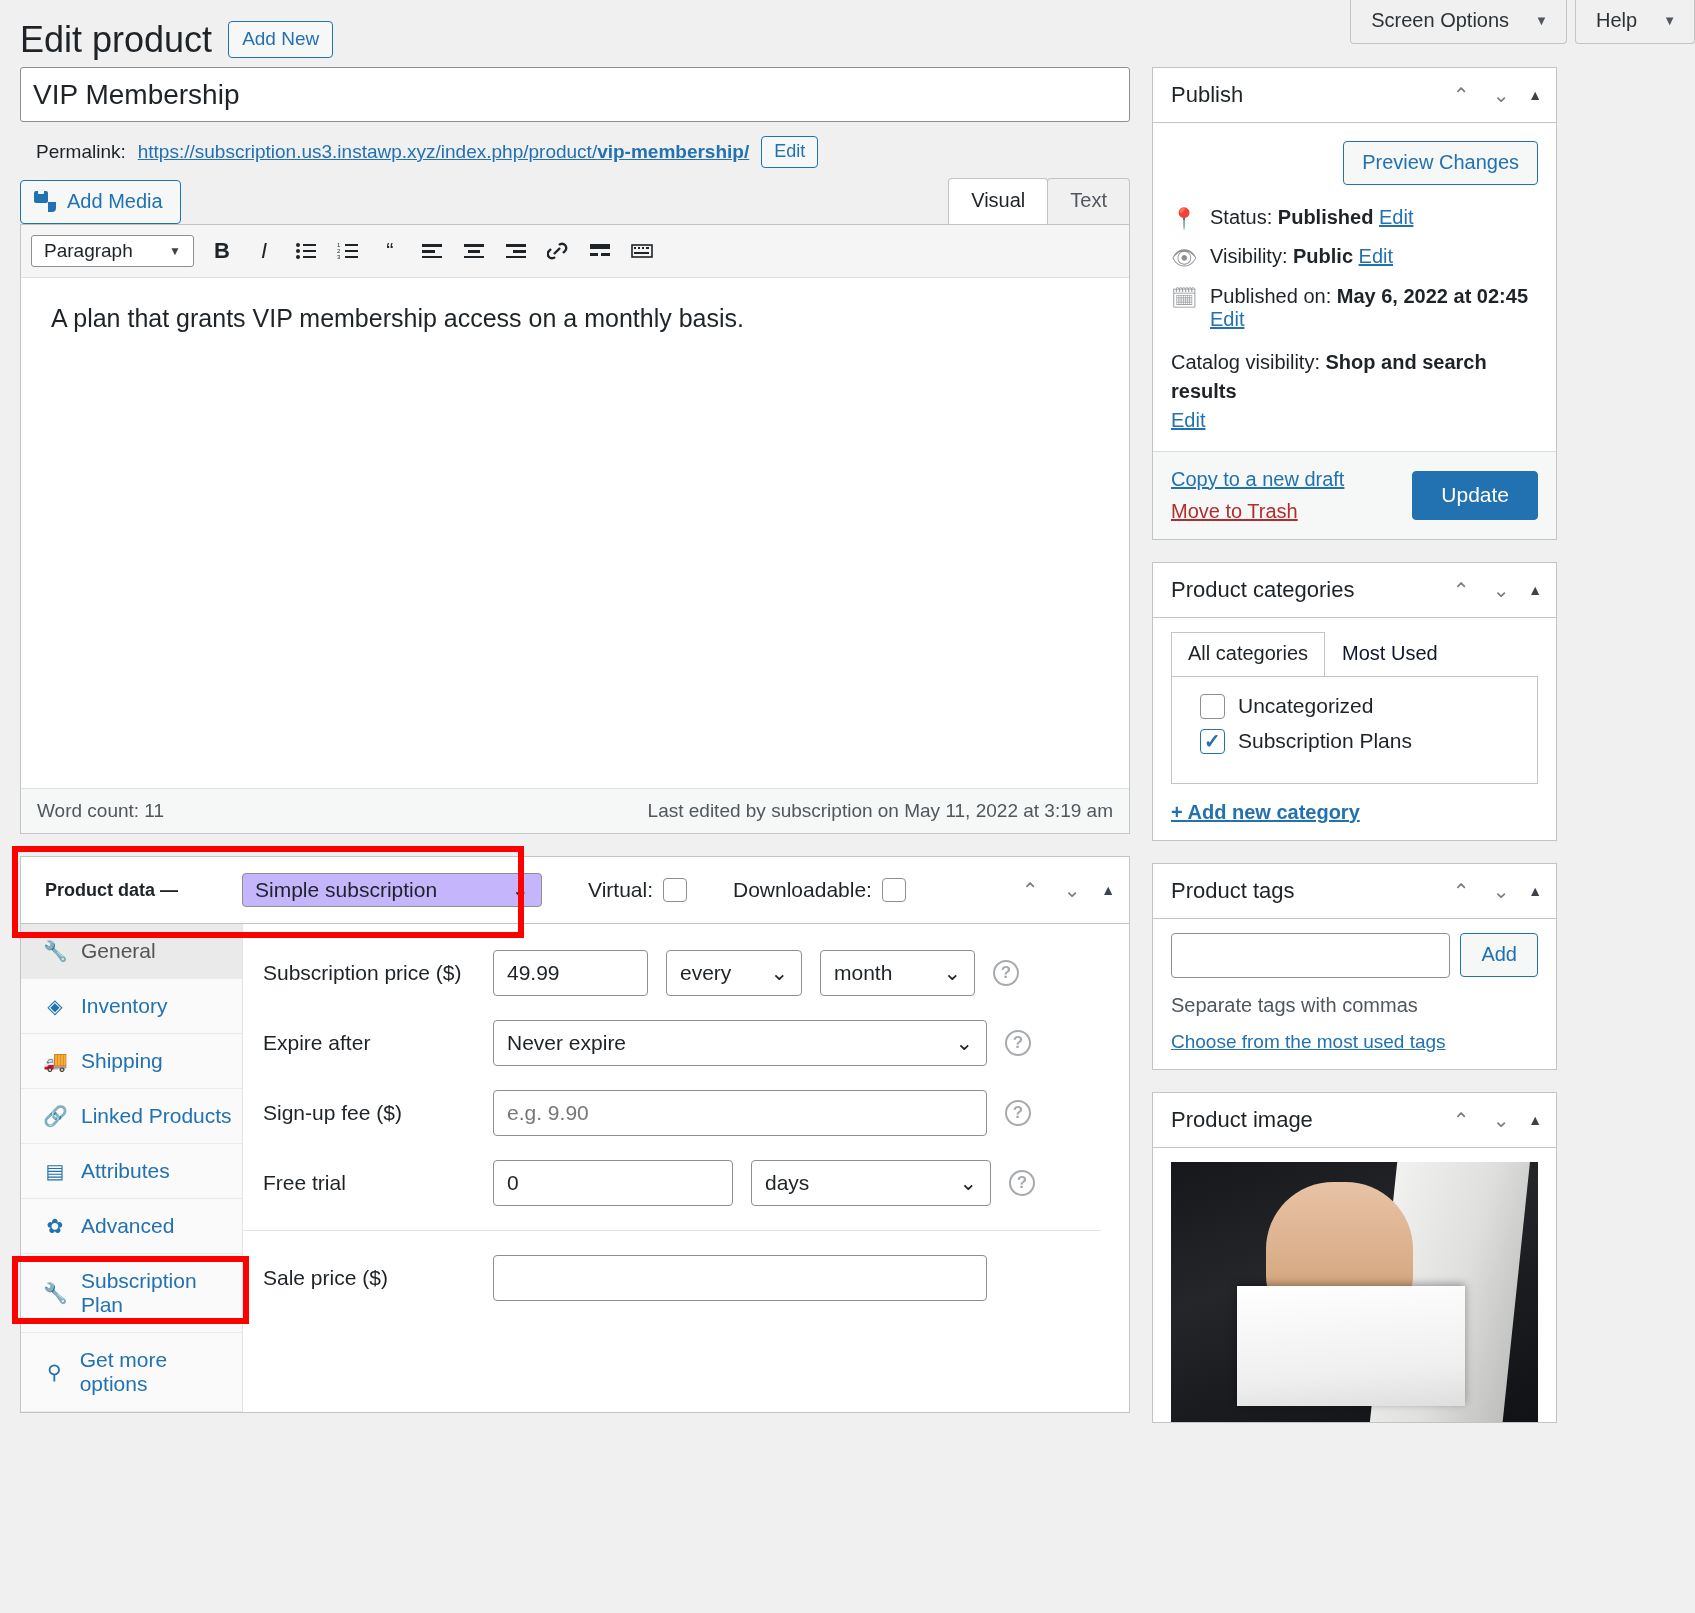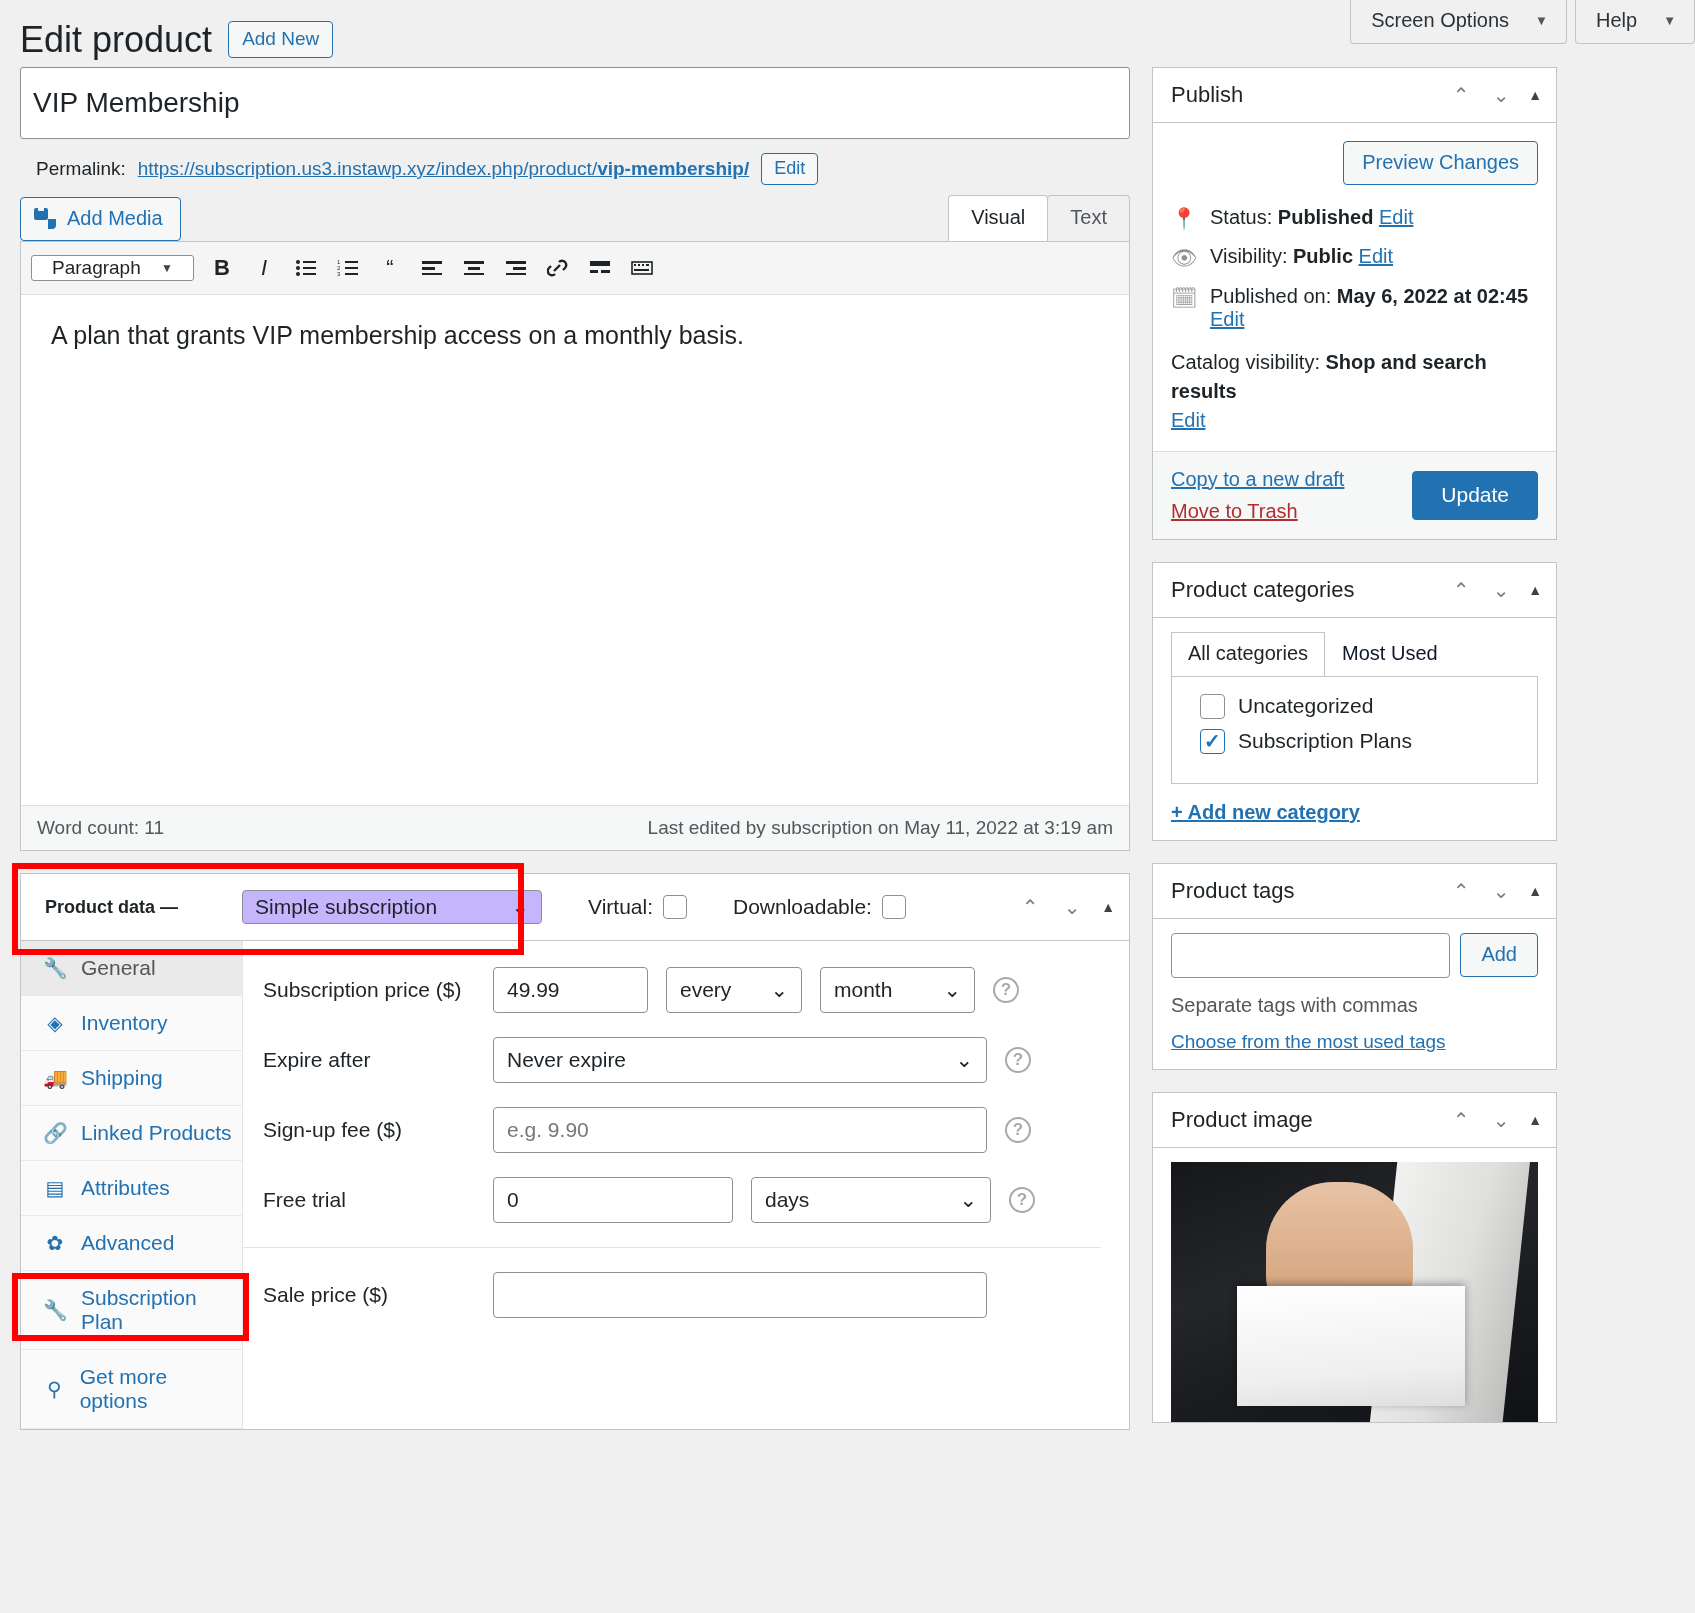--- a/index.html
+++ b/index.html
@@ -33,21 +33,21 @@
     padding: 7px 13px 9px; font-size: 19px; line-height:1;
   }
 
   
   .columns { display:flex; gap:22px; padding: 0 20px; align-items: flex-start; }
   .col-main { width: 1110px; flex: none; }
   .col-side { width: 405px; flex:none; }
 
   
   .title-input {
-    width: 100%; height: 72px; border:1px solid #8c8f94; background:#fff;
+    width: 100%; height: 55px; border:1px solid #8c8f94; background:#fff;
     border-radius: 3px; font-size: 28px; padding: 4px 12px; color:#1d2327;
     font-family:"Liberation Sans", sans-serif;
   }
   .permalink-row { display:flex; align-items:center; gap:12px; margin: 14px 0 10px 16px; font-size:19px; }
   .permalink-label { color:#1d2327; }
   .permalink-link { color:#2271b1; }
   .permalink-link b { font-weight:700; }
   .edit-slug-btn {
     border:1px solid #2271b1; border-radius:4px; color:#2271b1; background:#f6f7f7;
     padding: 5px 12px 7px; font-size:18px; line-height:1;
@@ -75,23 +75,23 @@
     border:1px solid #c3c4c7; border-bottom:none; background:#f0f0f1; color:#50575e;
     padding: 10px 22px 12px; font-size:20px; border-radius: 4px 4px 0 0; margin-left:-1px;
   }
   .ed-tab.active { background:#fff; color:#1d2327; }
   .editor-box { border:1px solid #c3c4c7; background:#fff; }
   .mce-toolbar {
     background:#f5f5f5; border-bottom:1px solid #dfdfdf;
     display:flex; align-items:center; gap:6px; padding: 8px 10px;
   }
   .fmt-select {
-    width: 163px; height: 26px; border:1px solid #8c8f94; border-radius:3px; background:#fff;
+    width: 163px; height: 32px; border:1px solid #8c8f94; border-radius:3px; background:#fff;
     display:flex; align-items:center; justify-content:space-between;
-    padding: 0 20px; font-size:19px; color:#1d2327;
+    padding: 0 12px; font-size:19px; color:#1d2327;
   }
   .fmt-select .caret { font-size:12px; color:#3c434a; }
   .tb-icon {
     width: 36px; height: 36px; display:flex; align-items:center; justify-content:center;
     color:#1d2327; font-size: 22px; cursor:default;
   }
   .tb-icon.sep { margin-left: 4px; }
   .editor-body { height: 510px; background:#fff; padding: 22px 30px; }
   .editor-body p { margin:0; font-size: 25px; color:#1d2327; line-height:1.5; }
   .editor-status {

